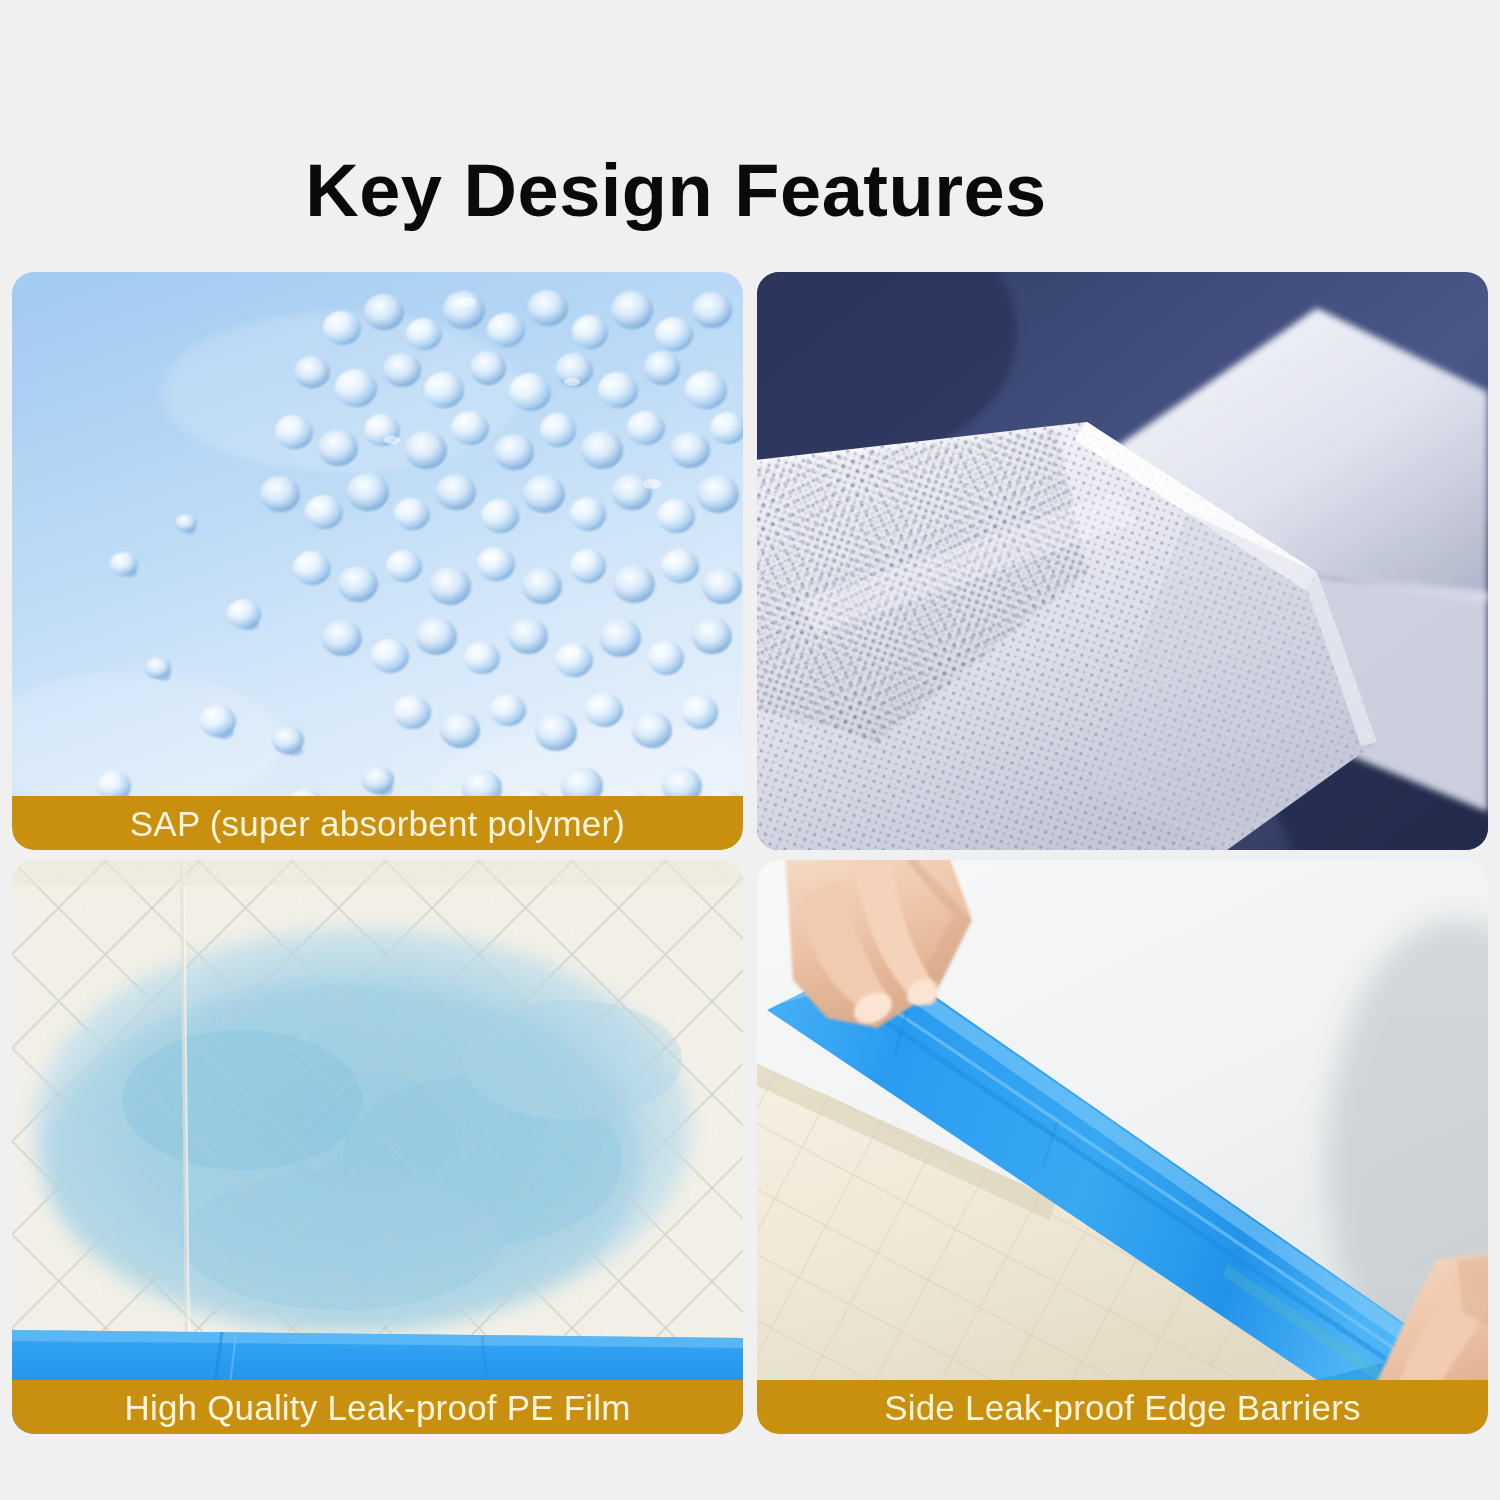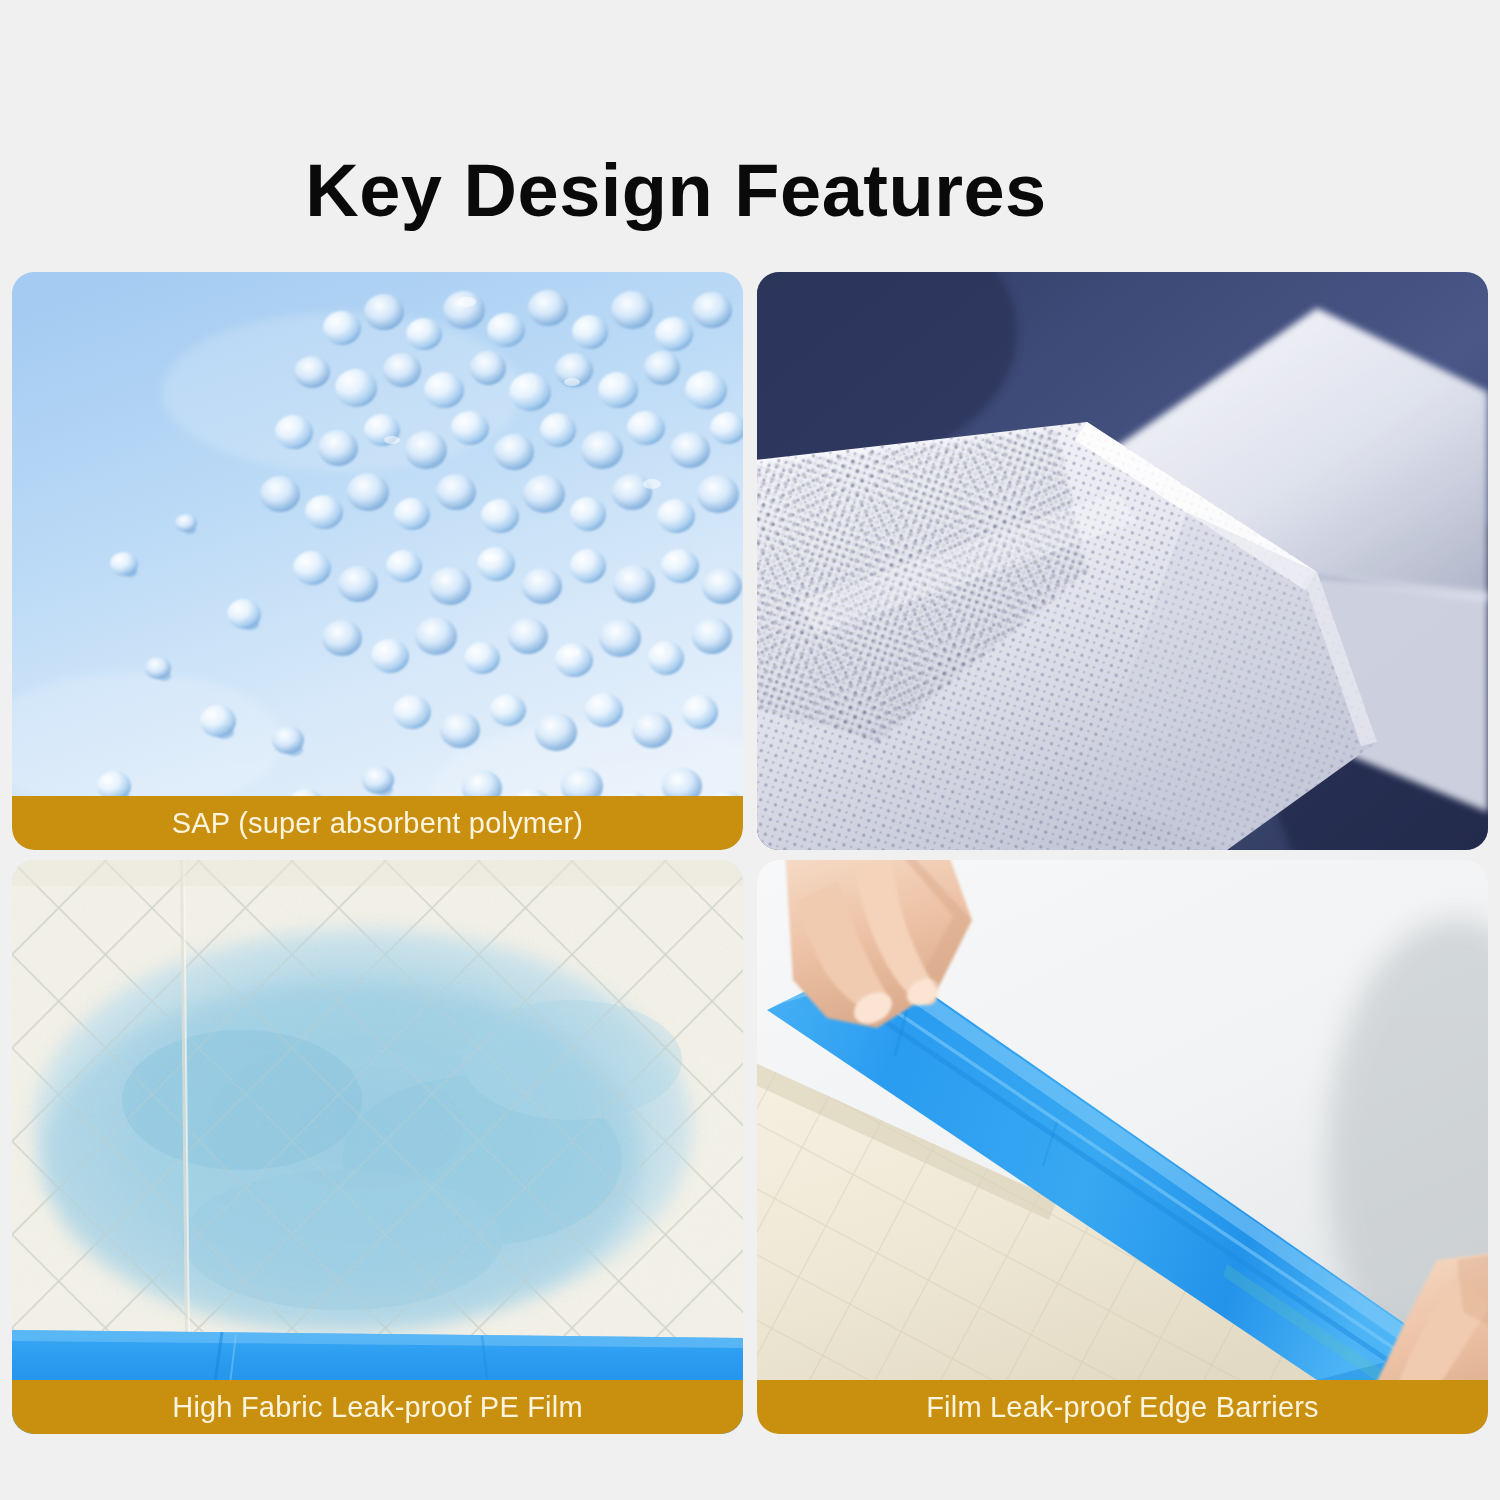--- a/index.html
+++ b/index.html
@@ -79,21 +79,21 @@
     border-bottom-left-radius: 22px;
     border-bottom-right-radius: 22px;
     display: flex;
     align-items: center;
     justify-content: center;
     box-sizing: border-box;
     padding: 0 14px;
   }
   .caption-text {
     font-family: "Liberation Sans", "DejaVu Sans", sans-serif;
-    font-size: 29px;
+    font-size: 35px;
     font-weight: normal;
     color: #fdf4de;
     line-height: 1;
     white-space: nowrap;
     letter-spacing: 0.2px;
   }
 </style>
 </head>
 <body>
 
@@ -415,21 +415,21 @@
           <path d="M 210 472 L 196 574" stroke="#1782d8" stroke-width="3" opacity="0.5" fill="none"></path>
           <path d="M 224 474 L 212 574" stroke="#7fc9f8" stroke-width="2" opacity="0.5" fill="none"></path>
           <path d="M 470 476 L 482 574" stroke="#1c88dd" stroke-width="2.5" opacity="0.35" fill="none"></path>
           <path d="M 0 528 L 731 534" stroke="#55b4f4" stroke-width="3" opacity="0.35" fill="none"></path>
         </g>
 
         <rect x="0" y="0" width="731" height="26" fill="#e9e6d9" opacity="0.5"></rect>
       </svg>
 
       <div class="caption">
-        <span class="caption-text">High Fabric Leak-proof PE Film</span>
+        <span class="caption-text">High Quality Leak-proof PE Film</span>
       </div>
     </div>
 
     <div class="panel">
       <svg class="photo" viewBox="0 0 731 574" preserveAspectRatio="xMidYMid slice">
         <defs>
           <linearGradient id="tableBg" x1="0" y1="0" x2="0.6" y2="1">
             <stop offset="0%" stop-color="#f7f8f9"></stop>
             <stop offset="60%" stop-color="#f0f2f3"></stop>
             <stop offset="100%" stop-color="#e4e7e9"></stop>
@@ -504,18 +504,18 @@
 
         <g filter="url(#softEdge)">
           <path d="M 680 400 L 741 392 L 741 584 L 640 584 L 616 530 L 648 462 Z" fill="url(#skinG)"></path>
           <path d="M 700 412 C 676 452, 650 492, 636 540 C 630 562, 646 572, 658 558 C 684 524, 712 480, 732 446 Z" fill="#f1cbb0"></path>
           <ellipse cx="650" cy="548" rx="20" ry="14" transform="rotate(34 650 548)" fill="#fbe4d3"></ellipse>
           <path d="M 700 400 L 741 394 L 741 470 L 706 452 Z" fill="#d7a687" opacity="0.35"></path>
         </g>
       </svg>
 
       <div class="caption">
-        <span class="caption-text">Film Leak-proof Edge Barriers</span>
+        <span class="caption-text">Side Leak-proof Edge Barriers</span>
       </div>
     </div>
 
   </div>
 </div>
 
 </body></html>

